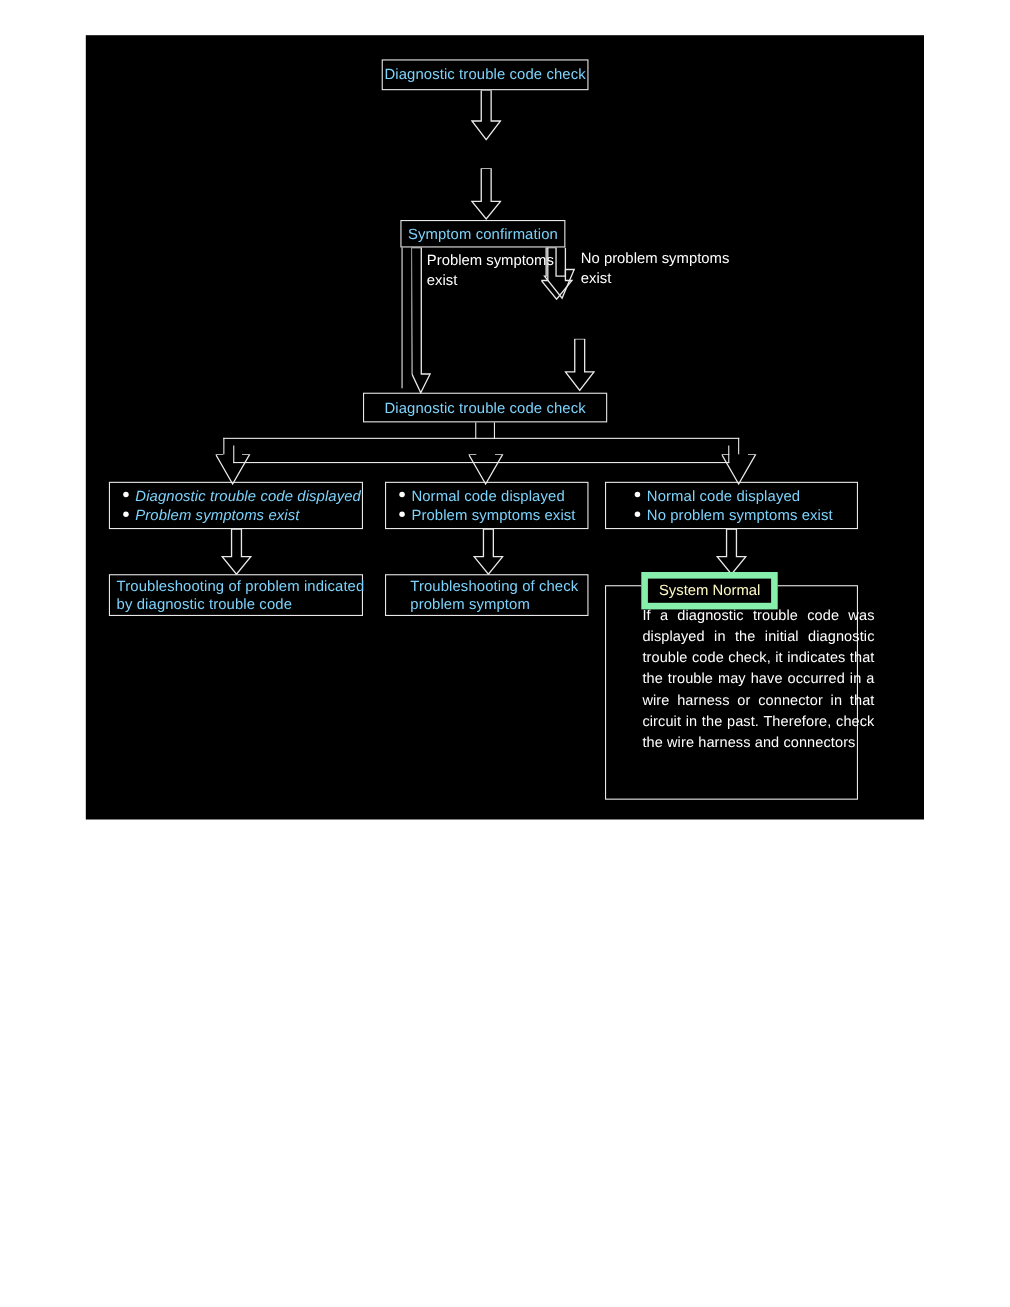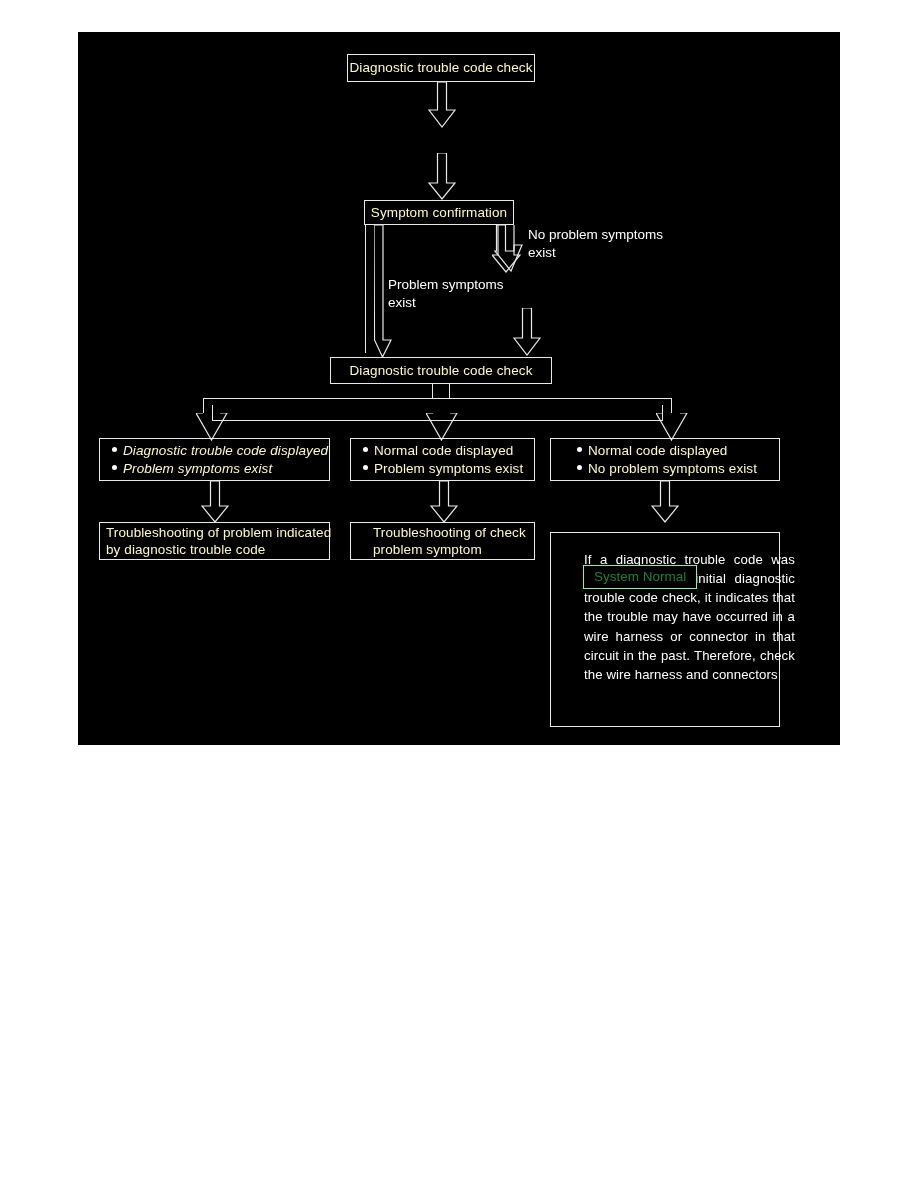--- a/index.html
+++ b/index.html
@@ -23,21 +23,21 @@
     width: 762px;
     height: 713px;
     background: #000000;
     overflow: hidden;
   }
 
   
   .box {
     position: absolute;
     border: 1px solid #e8e8e8;
-    color: #fef9c3;
+    color: #7dd3fc;
     box-sizing: border-box;
     display: flex;
     flex-direction: column;
     justify-content: center;
     font-size: 13.5px;
     line-height: 1.28;
     letter-spacing: 0.1px;
     padding: 2px 6px;
   }
   .box.center { align-items: center; }
@@ -105,29 +105,28 @@
   }
 
   
   #system-normal-frame {
     position: absolute;
     border: 1px solid #e8e8e8;
     box-sizing: border-box;
   }
   #system-normal-label {
     position: absolute;
-    border: 1px solid #86efac;
+    border: 6px solid #86efac;
     background: #000000;
-    color: #15803d;
+    color: #fef9c3;
     font-size: 13.5px;
     padding: 3px 10px 4px 10px;
     box-sizing: border-box;
     white-space: nowrap;
     z-index: 3;
-    margin-top: 45px;
   }
   #system-normal-body {
     position: absolute;
     color: #ffffff;
     font-size: 13.2px;
     line-height: 1.45;
     text-align: justify;
     letter-spacing: 0.1px;
     margin-left: 24px;
   }
@@ -158,21 +157,21 @@
     <span class="line">Symptom confirmation</span>
   </div>
 
   <div class="vline" style="left:287px; top:193px; height:128px;"></div>
   <div class="arrow" style="left:296px; top:193px;">
     <svg width="28" height="133" viewBox="0 0 28 133">
       <polygon points="0,0 9,0 9,115 17,115 8.5,132 0.5,115" fill="none" stroke="#e8e8e8" stroke-width="1.2"></polygon>
     </svg>
   </div>
 
-  <div class="flabel" style="left:310px; top:196px; width:130px;margin-top:48px;">Problem symptoms
+  <div class="flabel" style="left:310px; top:196px; width:130px;">Problem symptoms
 exist</div>
 
   <div class="arrow" style="left:412px; top:193px;">
     <svg width="36" height="48" viewBox="0 0 36 48">
       <polygon points="6.5,0 15.5,0 15.5,26 24,26 24,20 32,20 21,46 5,26 6.5,26" fill="none" stroke="#e8e8e8" stroke-width="1.2"></polygon>
     </svg>
   </div>
 
   <div class="arrow" style="left:414px; top:193px;">
     <svg width="32" height="50" viewBox="0 0 32 50">

